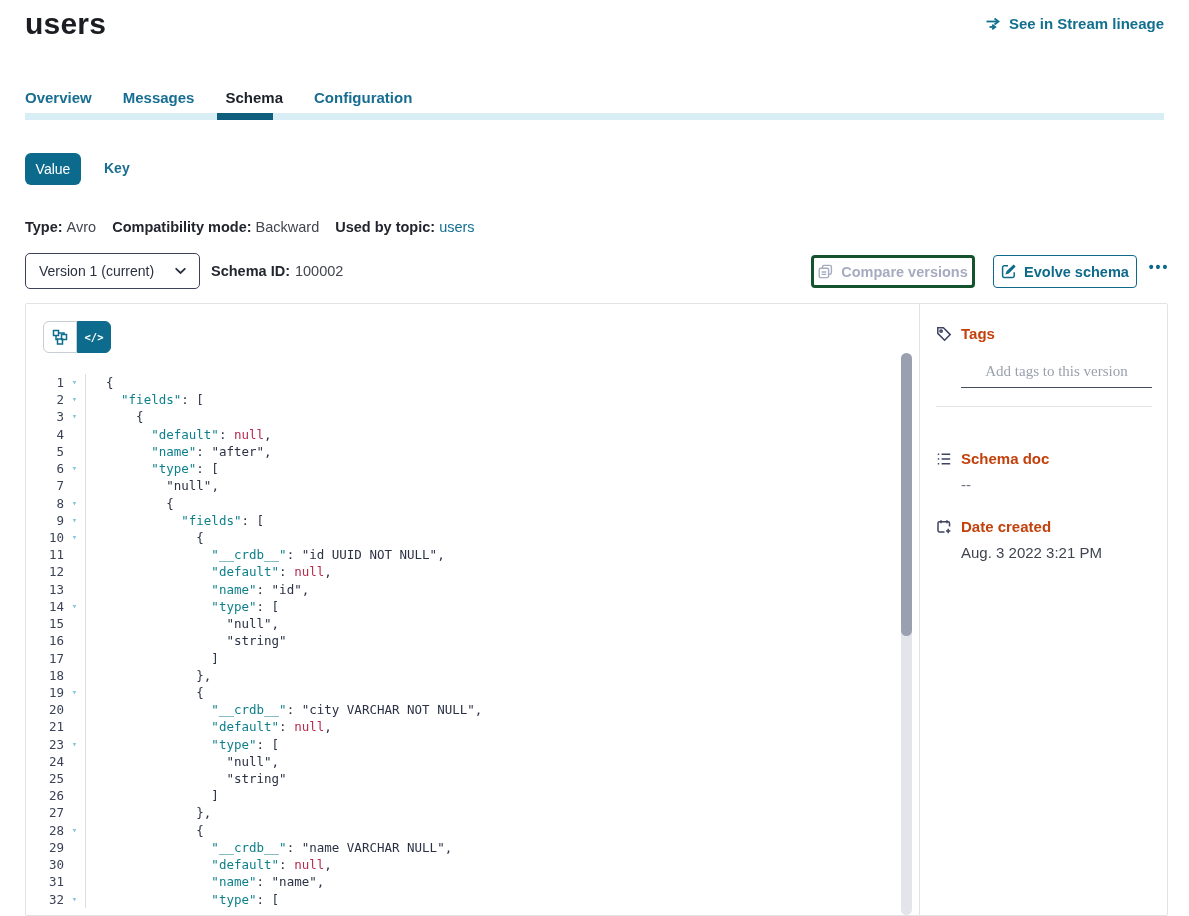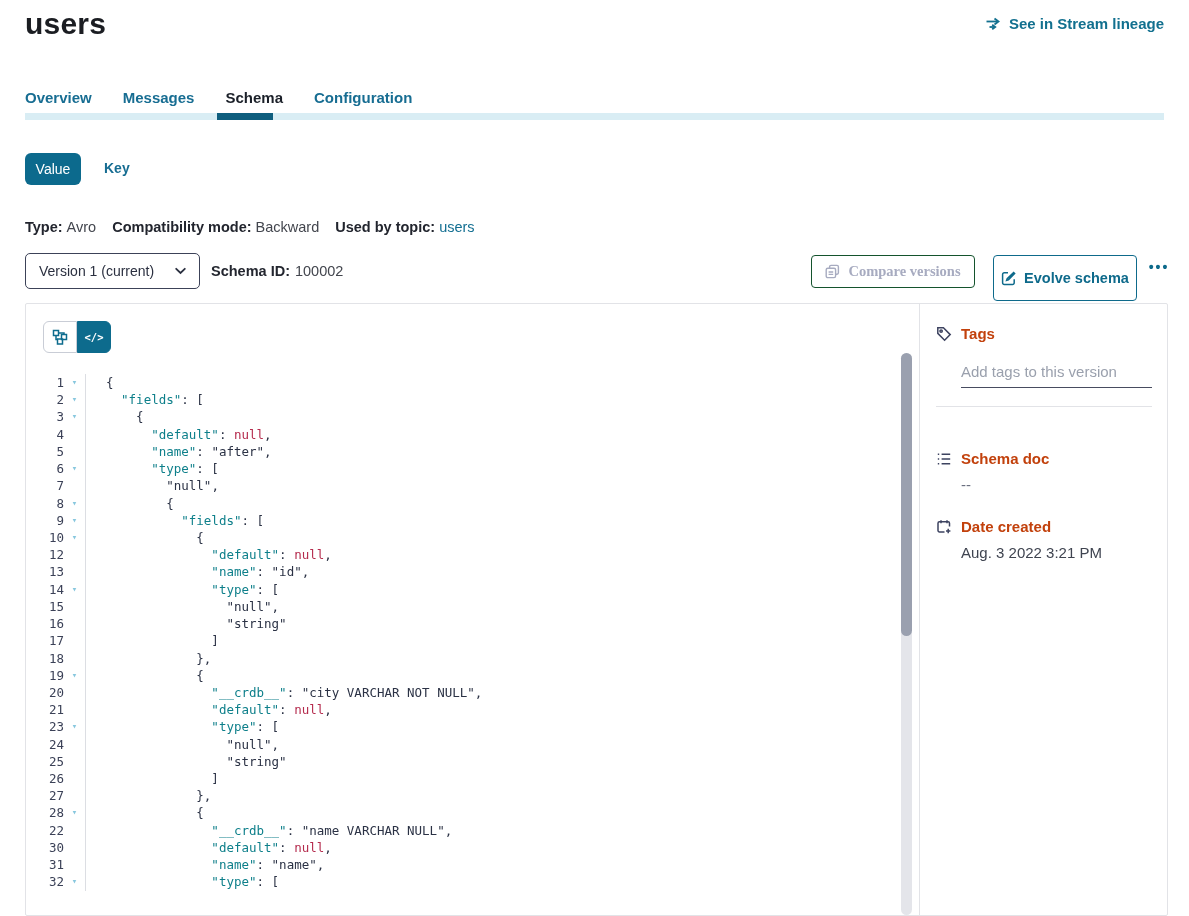--- a/index.html
+++ b/index.html
@@ -34,23 +34,23 @@
   .meta .link { color:#136f92; margin-left:4px; cursor:pointer; }
 
   
   .version-select { position:absolute; left:25px; top:253px; width:175px; height:36px; border:1px solid #3c4258;
     border-radius:5px; background:#fff; display:flex; align-items:center; justify-content:space-between;
     padding:16px 13px; font-size:14px; color:#2b3040; cursor:pointer; }
   .schema-id { position:absolute; left:211px; top:253px; height:36px; line-height:36px; font-size:14.5px; }
   .schema-id b { font-weight:700; }
   .schema-id span { color:#43464e; margin-left:5px; }
   .btn-compare { position:absolute; left:811px; top:255px; width:164px; height:33px; background:#fff;
-    border:1px solid #14532d; border-radius:4px; color:#a7abc0; font-size:14.5px; font-weight:600; font-family:Liberation Serif, serif;
+    border:3px solid #14532d; border-radius:4px; color:#a7abc0; font-size:14.5px; font-weight:600; font-family:Liberation Sans, sans-serif;
     display:flex; align-items:center; justify-content:center; gap:8px; cursor:pointer; }
-  .btn-evolve { position:absolute; left:993px; top:255px; width:144px; height:46px; background:#fff;
+  .btn-evolve { position:absolute; left:993px; top:255px; width:144px; height:33px; background:#fff;
     border:1px solid #0e6a8b; border-radius:4px; color:#0e6a8b; font-size:14.5px; font-weight:700; font-family:inherit;
     display:flex; align-items:center; justify-content:center; gap:8px; cursor:pointer; }
   .btn-more { position:absolute; left:1142px; top:252px; width:34px; height:30px; background:transparent; border:none;
     color:#0e6a8b; font-size:14px; font-weight:700; letter-spacing:2px; cursor:pointer; font-family:inherit; }
 
   
   .panel { position:absolute; left:25px; top:303px; width:1143px; height:613px; border:1px solid #e2e3e7;
     border-radius:2px; background:#fff; }
 
   .view-toggle { position:absolute; left:17px; top:17px; display:flex; }
@@ -73,21 +73,21 @@
 
   .scroll-track { position:absolute; left:875px; top:49px; bottom:0; width:11px; background:#e4e5ea; border-radius:6px; }
   .scroll-thumb { position:absolute; left:0; top:0; width:11px; height:283px; background:#9aa0af; border-radius:6px; cursor:pointer; }
 
   
   .sidebar { position:absolute; right:0; top:0; bottom:0; width:248px; border-left:1px solid #e2e3e7; }
   .sb-head { position:absolute; left:16px; display:flex; align-items:center; gap:9px; font-size:15px; font-weight:700; color:#c2410c; }
   .sb-head .ic { color:#3d4360; }
   .tags-head { top:21px; }
   .tags-input { position:absolute; left:41px; top:55px; width:191px; border:none; border-bottom:1.5px solid #474c60;
-    font-size:15px; color:#2b3040; padding:4px 0 7px 0; font-family:Liberation Sans, sans-serif; outline:none; background:transparent; }
+    font-size:15px; color:#2b3040; padding:4px 0 7px 0; font-family:Liberation Serif, serif; outline:none; background:transparent;text-align:center; }
   .tags-input::placeholder { color:#9aa0ad; }
   .sb-divider { position:absolute; left:16px; width:216px; top:102px; border-top:1px solid #e2e3e7; }
   .doc-head { top:146px; }
   .doc-value { position:absolute; left:41px; top:172px; font-size:15px; color:#6b7080; }
   .date-head { top:214px; }
   .date-value { position:absolute; left:41px; top:240px; font-size:15px; color:#3f4450; }
 </style>
 </head>
 <body>
 
@@ -224,20 +224,25 @@
         <span class="cl-num">9</span>
         <span class="cl-fold">▾</span>
         <span class="cl-code"><span>          </span><span class="tk-k">"fields"</span><span class="tk-p">: [</span></span>
       </div>
       <div class="cl-row">
         <span class="cl-num">10</span>
         <span class="cl-fold">▾</span>
         <span class="cl-code"><span>            </span><span class="tk-p">{</span></span>
       </div>
       <div class="cl-row">
+        <span class="cl-num">11</span>
+        <span class="cl-fold"></span>
+        <span class="cl-code"><span>              </span><span class="tk-k">"__crdb__"</span><span class="tk-p">: </span><span class="tk-s">"id UUID NOT NULL"</span><span class="tk-p">,</span></span>
+      </div>
+      <div class="cl-row">
         <span class="cl-num">12</span>
         <span class="cl-fold"></span>
         <span class="cl-code"><span>              </span><span class="tk-k">"default"</span><span class="tk-p">: </span><span class="tk-n">null</span><span class="tk-p">,</span></span>
       </div>
       <div class="cl-row">
         <span class="cl-num">13</span>
         <span class="cl-fold"></span>
         <span class="cl-code"><span>              </span><span class="tk-k">"name"</span><span class="tk-p">: </span><span class="tk-s">"id"</span><span class="tk-p">,</span></span>
       </div>
       <div class="cl-row">
@@ -304,21 +309,21 @@
         <span class="cl-num">27</span>
         <span class="cl-fold"></span>
         <span class="cl-code"><span>            </span><span class="tk-p">},</span></span>
       </div>
       <div class="cl-row">
         <span class="cl-num">28</span>
         <span class="cl-fold">▾</span>
         <span class="cl-code"><span>            </span><span class="tk-p">{</span></span>
       </div>
       <div class="cl-row">
-        <span class="cl-num">22</span>
+        <span class="cl-num">29</span>
         <span class="cl-fold"></span>
         <span class="cl-code"><span>              </span><span class="tk-k">"__crdb__"</span><span class="tk-p">: </span><span class="tk-s">"name VARCHAR NULL"</span><span class="tk-p">,</span></span>
       </div>
       <div class="cl-row">
         <span class="cl-num">30</span>
         <span class="cl-fold"></span>
         <span class="cl-code"><span>              </span><span class="tk-k">"default"</span><span class="tk-p">: </span><span class="tk-n">null</span><span class="tk-p">,</span></span>
       </div>
       <div class="cl-row">
         <span class="cl-num">31</span>

